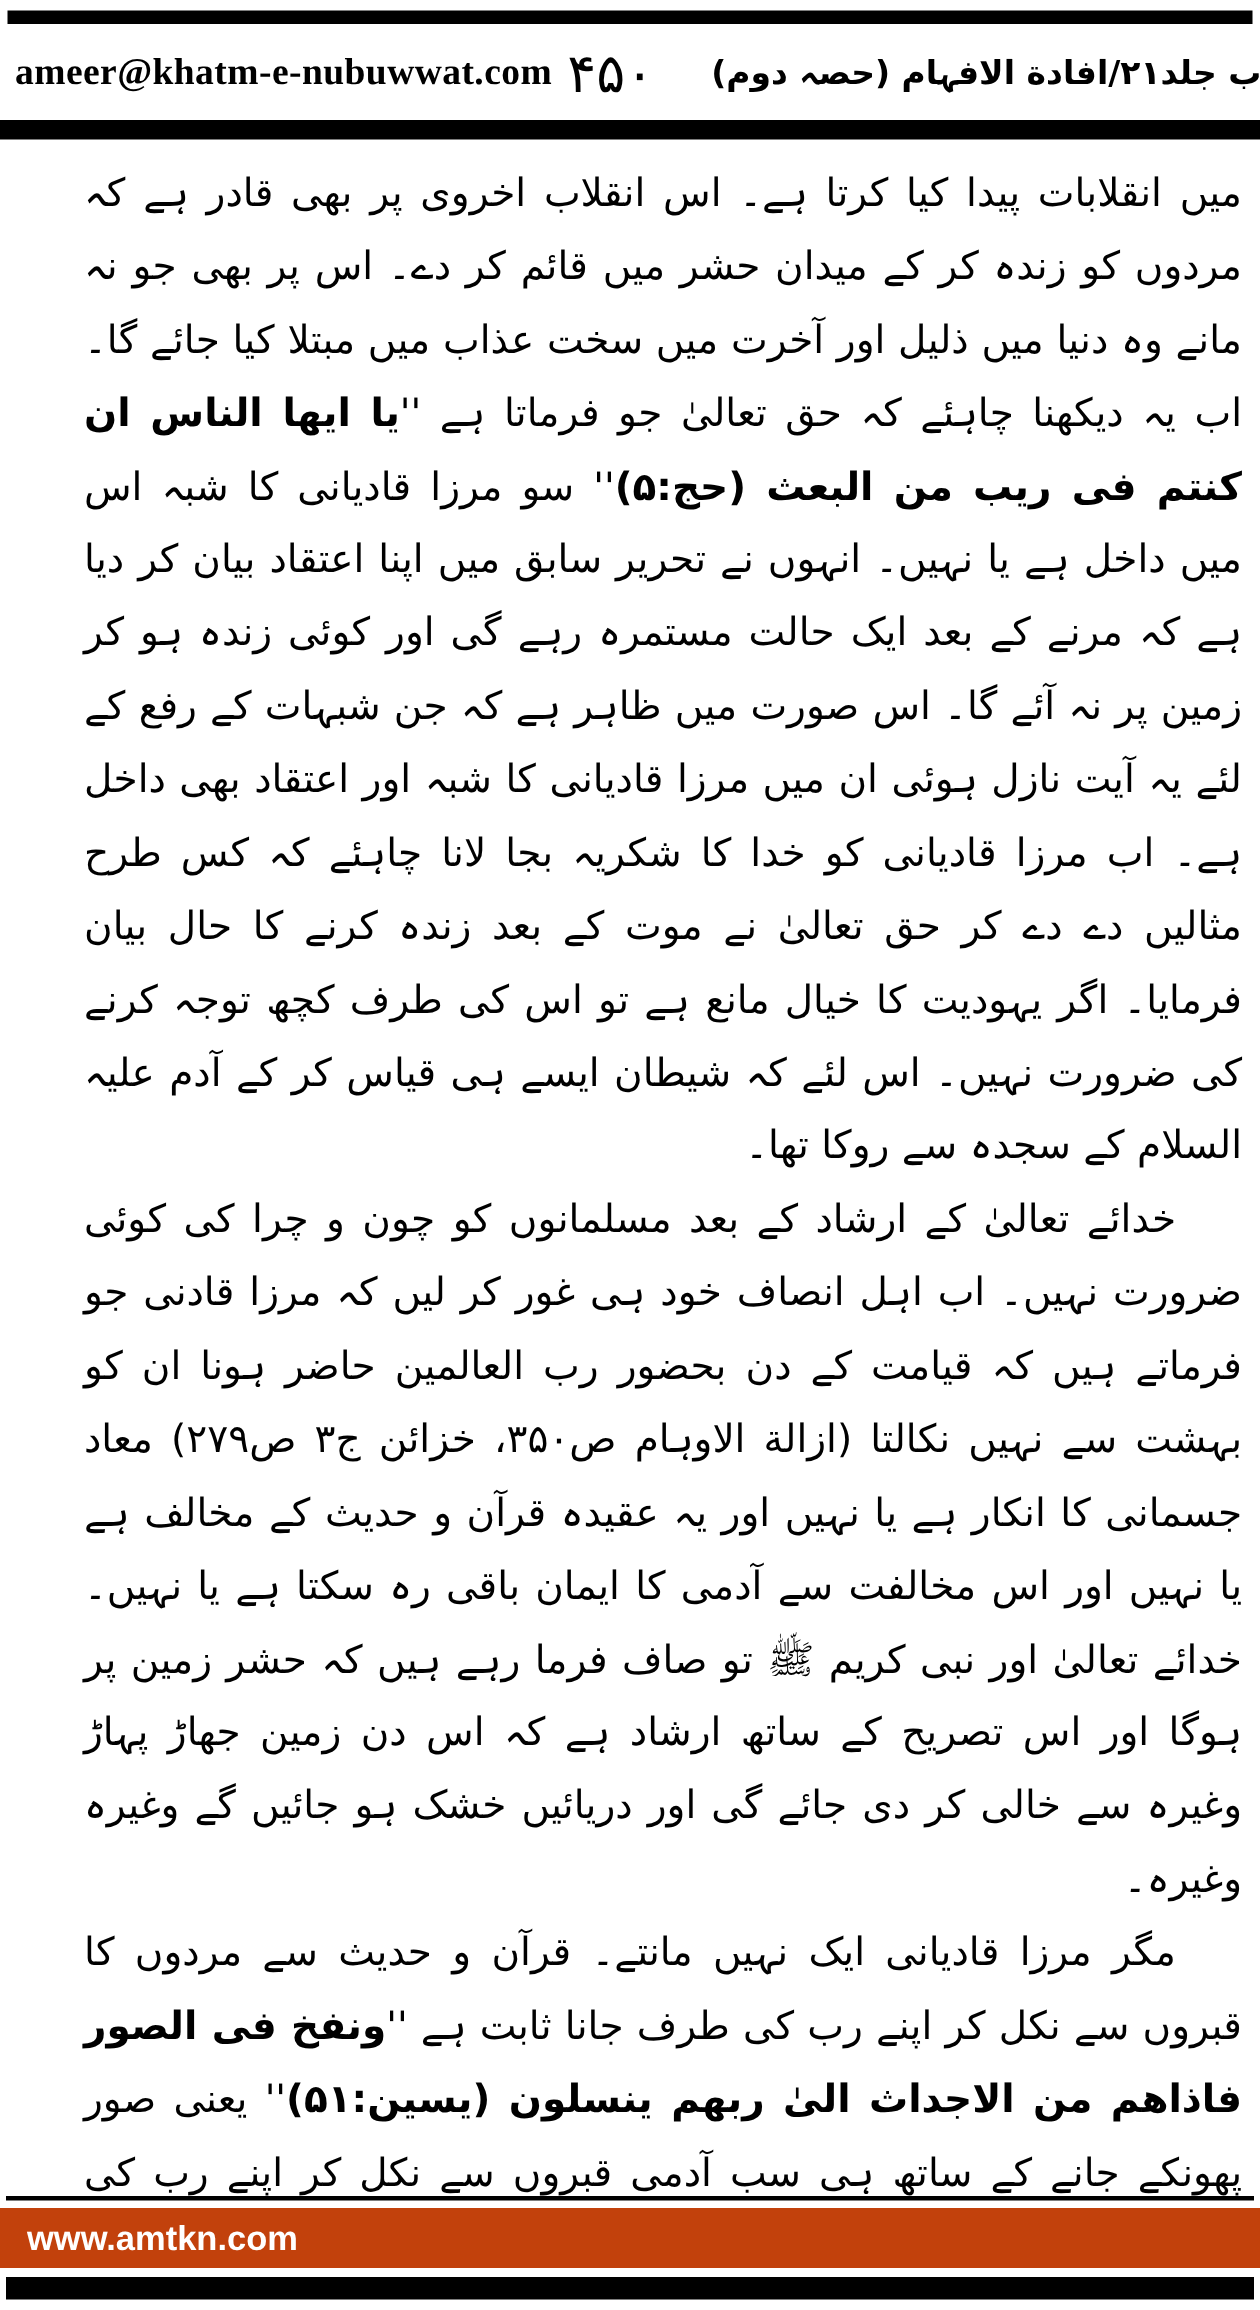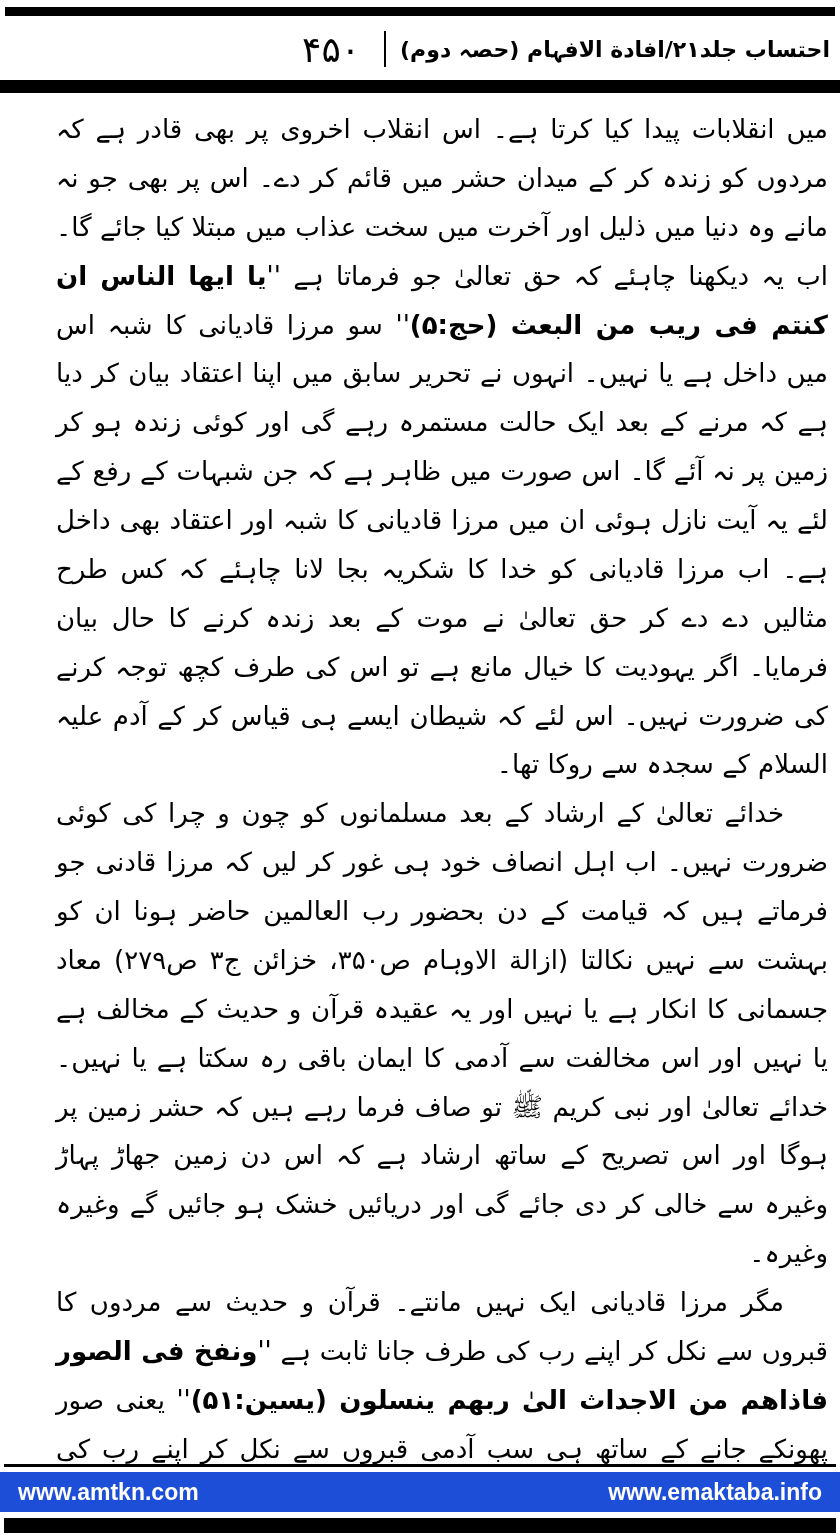--- a/index.html
+++ b/index.html
@@ -45,53 +45,53 @@
     padding: 12px 12px 0;
     overflow: hidden;
     margin-left: 44px;
   }
   .para { margin: 0; }
   .para.indent { text-indent: 44px; }
   .quote-bold { font-weight: bold; }
   
   .footer-rule { height: 3px; background: #000; margin: 0 4px 5px; }
   .footer-band {
-    background: #1d4ed8; color: #fff;
+    background: #c2410c; color: #fff;
     height: 40px;
     display: flex; align-items: center; justify-content: space-between;
     padding: 0 18px;
     font-family: "Liberation Sans", sans-serif;
     font-weight: bold; font-size: 23px;
   }
   .bottom-bar { height: 15px; background: #000; margin: 6px 4px 7px; }
 </style>
 </head>
 <body>
 
 <div class="page">
 
   <div class="top-bar"></div>
 
   <div class="header-row">
+    <span class="email">ameer@khatm-e-nubuwwat.com</span>
     <span class="spacer"></span>
     <span class="page-num">۴۵۰</span>
     <span class="vdiv"></span>
     <span class="header-title" dir="rtl" lang="ur">احتساب جلد۲۱/افادة الافہام (حصہ دوم)</span>
   </div>
 
   <div class="header-rule"></div>
 
   <div class="body-text" dir="rtl" lang="ur">
       <p class="para"><span class="">میں انقلابات پیدا کیا کرتا ہے۔ اس انقلاب اخروی پر بھی قادر ہے کہ مردوں کو زندہ کر کے میدان حشر میں قائم کر دے۔ اس پر بھی جو نہ مانے وہ دنیا میں ذلیل اور آخرت میں سخت عذاب میں مبتلا کیا جائے گا۔ اب یہ دیکھنا چاہئے کہ حق تعالیٰ جو فرماتا ہے ''</span><span class="quote-bold">یا ایها الناس ان کنتم فی ریب من البعث (حج:۵)</span><span class="">'' سو مرزا قادیانی کا شبہ اس میں داخل ہے یا نہیں۔ انہوں نے تحریر سابق میں اپنا اعتقاد بیان کر دیا ہے کہ مرنے کے بعد ایک حالت مستمرہ رہے گی اور کوئی زندہ ہو کر زمین پر نہ آئے گا۔ اس صورت میں ظاہر ہے کہ جن شبہات کے رفع کے لئے یہ آیت نازل ہوئی ان میں مرزا قادیانی کا شبہ اور اعتقاد بھی داخل ہے۔ اب مرزا قادیانی کو خدا کا شکریہ بجا لانا چاہئے کہ کس طرح مثالیں دے دے کر حق تعالیٰ نے موت کے بعد زندہ کرنے کا حال بیان فرمایا۔ اگر یہودیت کا خیال مانع ہے تو اس کی طرف کچھ توجہ کرنے کی ضرورت نہیں۔ اس لئے کہ شیطان ایسے ہی قیاس کر کے آدم علیہ السلام کے سجدہ سے روکا تھا۔</span></p>
       <p class="para indent"><span class="">خدائے تعالیٰ کے ارشاد کے بعد مسلمانوں کو چون و چرا کی کوئی ضرورت نہیں۔ اب اہل انصاف خود ہی غور کر لیں کہ مرزا قادنی جو فرماتے ہیں کہ قیامت کے دن بحضور رب العالمین حاضر ہونا ان کو بہشت سے نہیں نکالتا (ازالة الاوہام ص۳۵۰، خزائن ج۳ ص۲۷۹) معاد جسمانی کا انکار ہے یا نہیں اور یہ عقیدہ قرآن و حدیث کے مخالف ہے یا نہیں اور اس مخالفت سے آدمی کا ایمان باقی رہ سکتا ہے یا نہیں۔ خدائے تعالیٰ اور نبی کریم ﷺ تو صاف فرما رہے ہیں کہ حشر زمین پر ہوگا اور اس تصریح کے ساتھ ارشاد ہے کہ اس دن زمین جھاڑ پہاڑ وغیرہ سے خالی کر دی جائے گی اور دریائیں خشک ہو جائیں گے وغیرہ وغیرہ۔</span></p>
       <p class="para indent"><span class="">مگر مرزا قادیانی ایک نہیں مانتے۔ قرآن و حدیث سے مردوں کا قبروں سے نکل کر اپنے رب کی طرف جانا ثابت ہے ''</span><span class="quote-bold">ونفخ فی الصور فاذاهم من الاجداث الیٰ ربهم ینسلون (یسین:۵۱)</span><span class="">'' یعنی صور پھونکے جانے کے ساتھ ہی سب آدمی قبروں سے نکل کر اپنے رب کی طرف دوڑیں گے اور نیز میدان حشر میں کھڑے ہونا اور پسینہ کی وہ حالت اور ان کا ختنہ نہ کئے ہوئے ایسی حالت پر ہونا جیسے دنیا میں پیدا ہوئے تھے ثابت ہے جو صاف طور سے معاد جسمانی پر گواہی دے رہا ہے۔ مگر مرزا قادیانی اس کی تصدیق نہیں کرتے اور معرکہ حساب و میزان و پل صراط اور انبیائے اولوالعزم کی پریشانی اور بکرات و مرات نفسی نفسی کہنا دلیل بین ہے۔ اس پر کہ اس وقت کوئی جنت میں نہ ہوگا۔ مگر مرزا قادیانی اس کو رد کر کے کہتے ہیں کہ بہشت سے کوئی نہ نکلے گا۔ دیکھ لیجئے ہم پہلے ہی کہہ چکے ہیں کہ مرزا قادیانی صرف مسلمانوں کو دھوکا دینے کے لئے</span></p>
     </div>
 
   <div class="footer-rule"></div>
 
   <div class="footer-band">
     <span>www.amtkn.com</span>
-    <span>www.emaktaba.info</span>
   </div>
 
   <div class="bottom-bar"></div>
 
 </div>
 
 </body></html>

